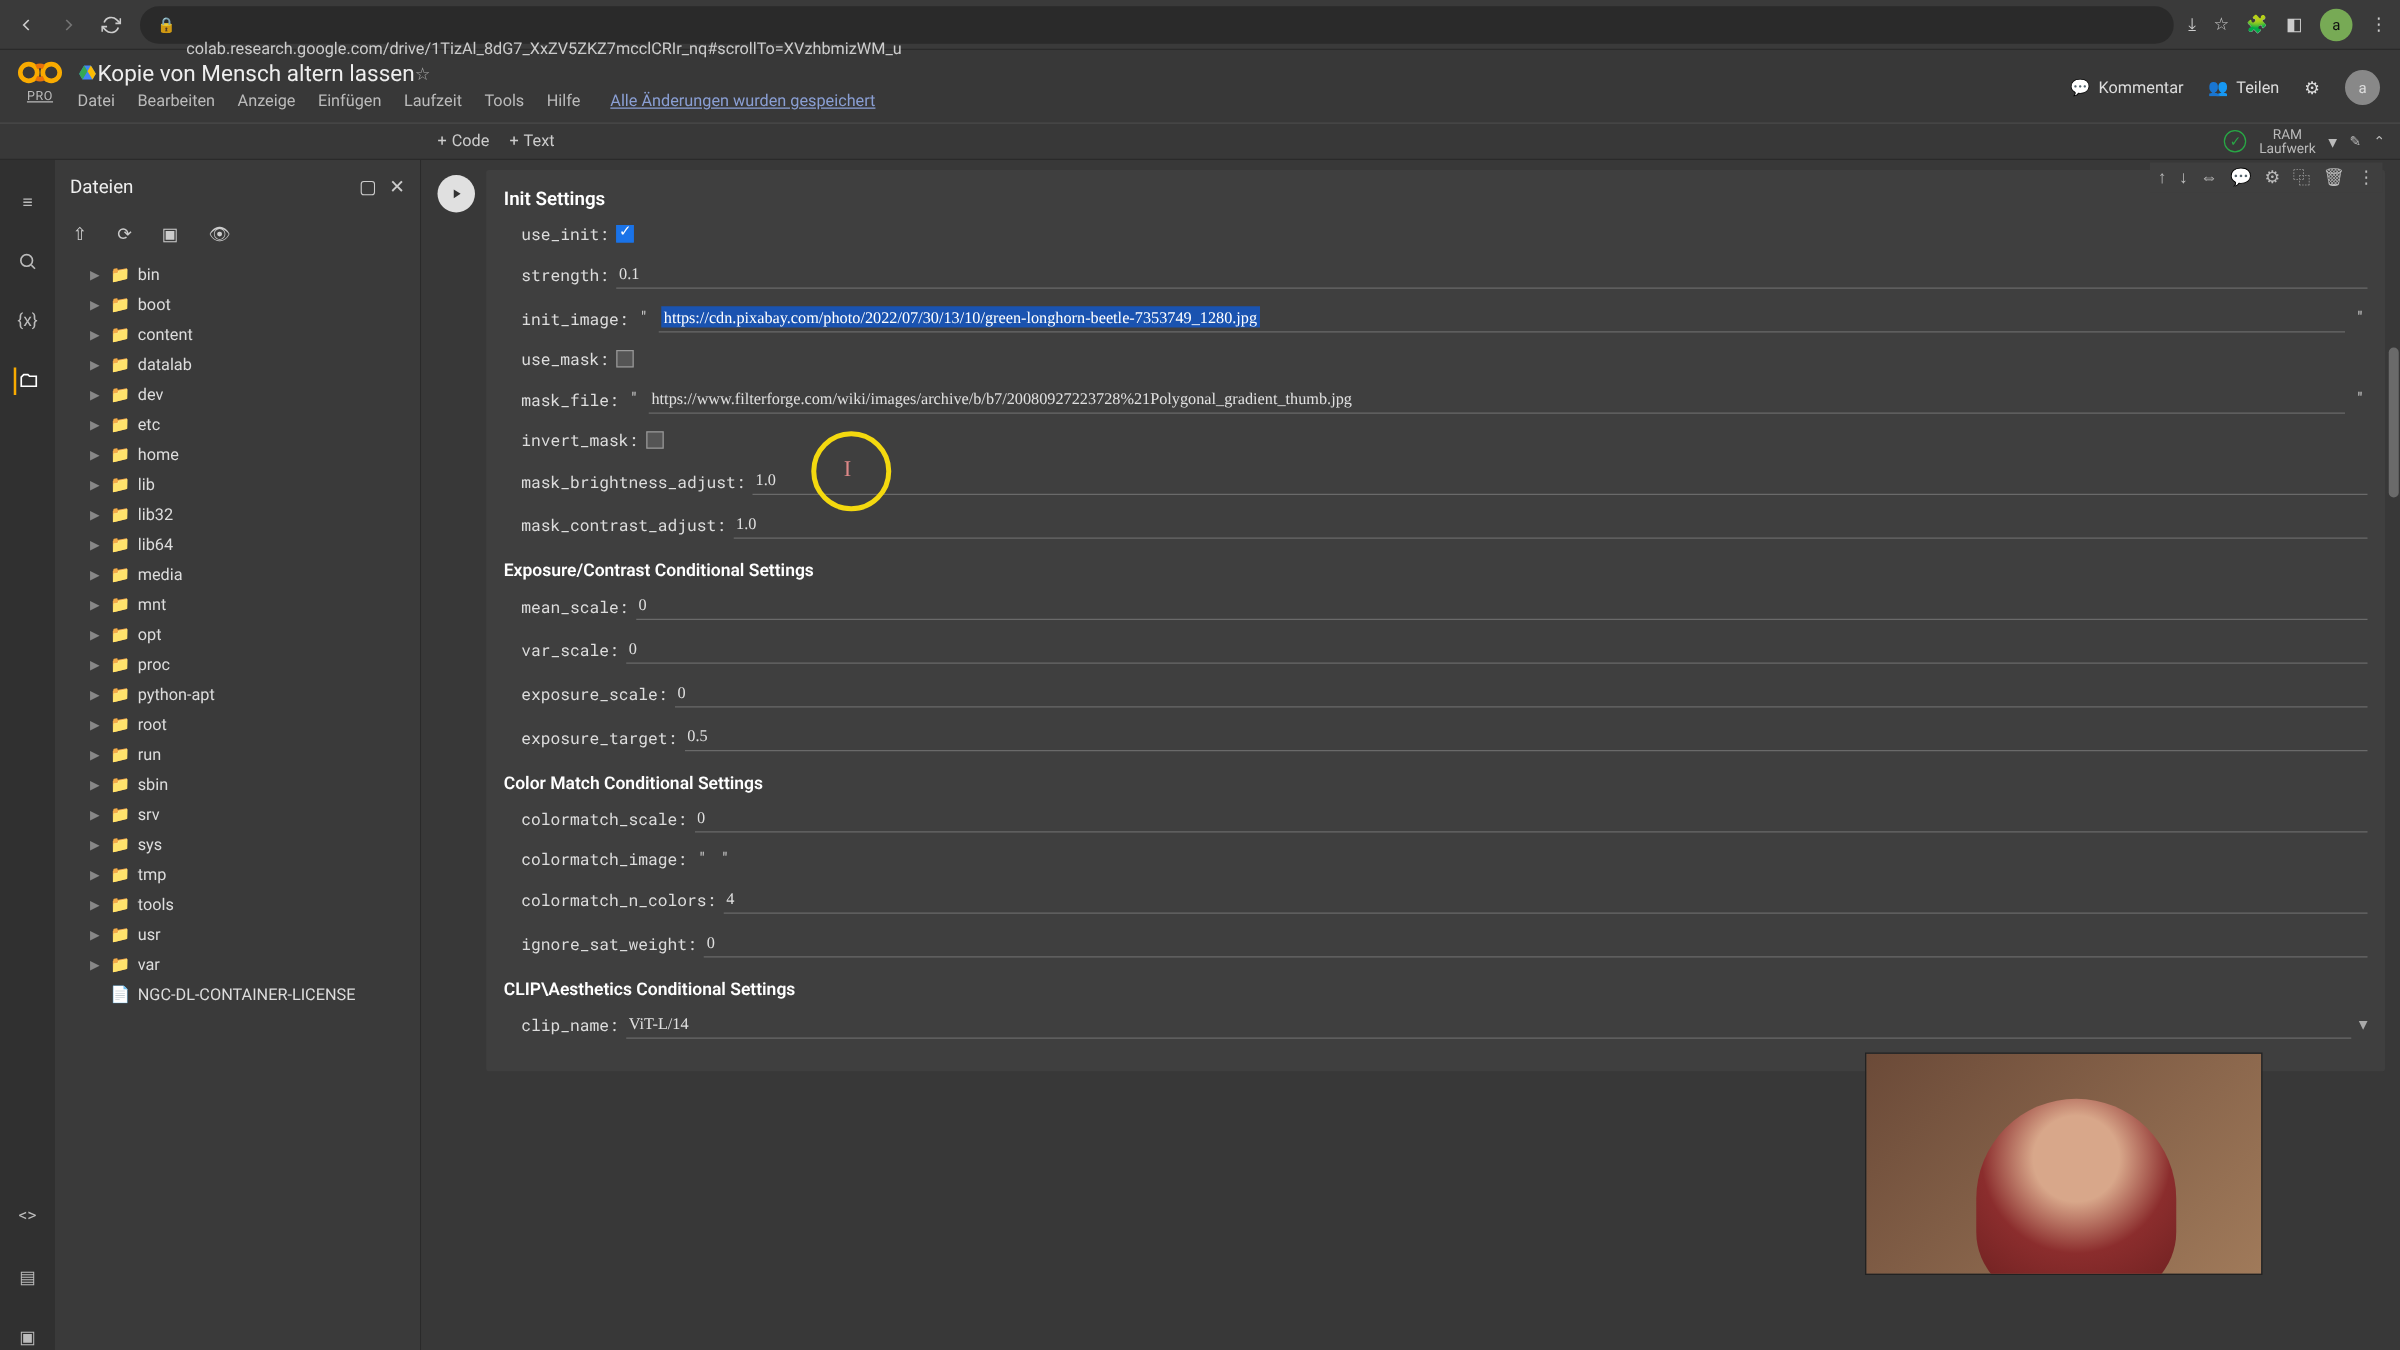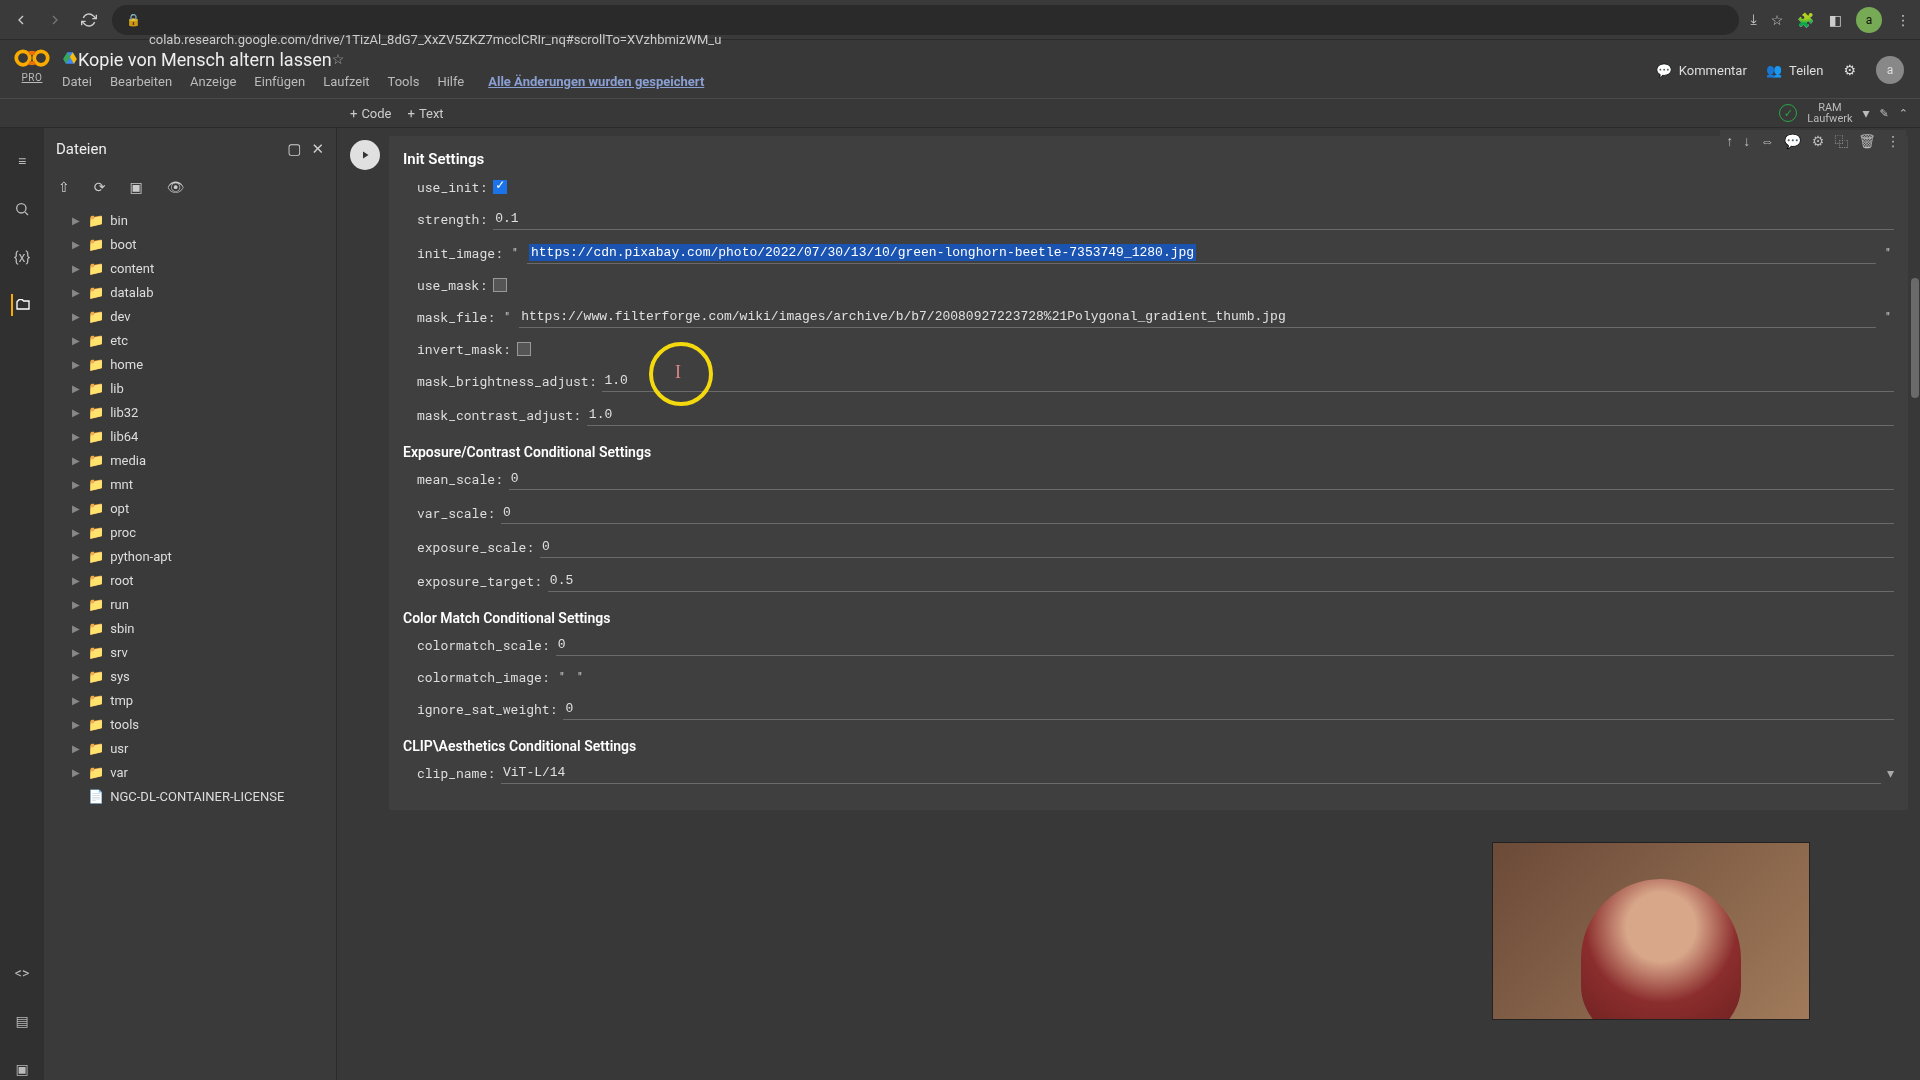--- a/index.html
+++ b/index.html
@@ -19,21 +19,21 @@
 .colab-header { height: 58px; background: #383838; display: flex; align-items: flex-start; padding: 6px 16px 0 14px; }
 .logo-block { display: flex; flex-direction: column; align-items: center; margin-right: 12px; }
 .logo-svg { width: 36px; height: 24px; }
 .pro-tag { font-size: 10px; color: #bbb; letter-spacing: .5px; margin-top: 2px; text-decoration: underline; }
 .title-block { flex: 1; }
 .title-row { display: flex; align-items: center; gap: 0; height: 26px; }
 .title-row .drive-icon { width: 16px; height: 16px; }
 .doc-title { font-size: 18px; color: #eee; }
 .star { color: #aaa; font-size: 14px; }
 .menu-row { display: flex; align-items: flex-start; gap: 18px; font-size: 13px; color: #bbb; height: 24px; margin-top: 2px; }
-.menu-row .saved { color: #8a9fd4; text-decoration: underline; margin-left: 6px; font-weight: bold; }
+.menu-row .saved { color: #8a9fd4; text-decoration: underline; margin-left: 6px; }
 .header-actions { display: flex; align-items: center; gap: 20px; color: #ddd; margin-top: 10px; }
 .header-actions .act { display: flex; align-items: center; gap: 6px; font-size: 13px; }
 .avatar-circle { width: 28px; height: 28px; border-radius: 50%; background: #888; display: flex; align-items: center; justify-content: center; font-size: 12px; }
 
 
 .toolbar-strip { height: 30px; background: #383838; border-top: 1px solid #4a4a4a; border-bottom: 1px solid #2a2a2a; display: flex; align-items: center; padding-left: 350px; gap: 16px; font-size: 13px; color: #ccc; }
 .toolbar-strip .pill { display: flex; align-items: center; gap: 4px; }
 .toolbar-right { margin-left: auto; display: flex; align-items: center; gap: 10px; padding-right: 12px; font-size: 11px; color: #bbb; }
 .check-badge { width: 18px; height: 18px; border-radius: 50%; border: 1.5px solid #28a745; color: #28a745; display: flex; align-items: center; justify-content: center; font-size: 11px; }
 
@@ -61,21 +61,21 @@
 .play-btn { width: 30px; height: 30px; border-radius: 50%; background: #e0e0e0; display: flex; align-items: center; justify-content: center; color: #333; }
 .cell-body { flex: 1; background: #3f3f3f; border-radius: 2px; padding: 10px 14px 14px 14px; position: relative; }
 .cell-toolbar { position: absolute; top: -6px; right: 2px; display: flex; gap: 10px; background: #3f3f3f; padding: 3px 6px; color: #bbb; }
 .cell-toolbar span { font-size: 14px; }
 
 h4.sec { font-size: 15px; color: #fff; font-weight: 600; margin: 4px 0 10px 0; }
 h4.sub { font-size: 14px; color: #fff; font-weight: 600; margin: 18px 0 8px 0; }
 
 .form-row { display: flex; align-items: center; margin: 8px 0 12px 14px; gap: 6px; }
 .form-label { font-family: "Roboto Mono", monospace; font-size: 13px; color: #ddd; white-space: nowrap; }
-.form-input { flex: 1; background: transparent; border: none; border-bottom: 1px solid #6a6a6a; color: #e0e0e0; font-size: 13px; padding: 3px 2px; outline: none; font-family: Liberation Mono, monospace; }
+.form-input { flex: 1; background: transparent; border: none; border-bottom: 1px solid #6a6a6a; color: #e0e0e0; font-size: 13px; padding: 3px 2px; outline: none; font-family: Liberation Serif, serif; }
 .quote { color: #ccc; font-size: 13px; padding: 0 4px; }
 .cb { width: 14px; height: 14px; appearance: none; border: 1px solid #999; background: #555; }
 .cb:checked { background: #1a73e8; position: relative; border-color: #1a73e8; }
 .cb:checked::after { content: "✓"; position: absolute; top: -3px; left: 1px; font-size: 12px; color: #fff; }
 .sel { background: #1a53b0; color: #fff; padding: 1px 2px; }
 .hl-ring { position: absolute; width: 64px; height: 64px; border: 4px solid #F4D90F; border-radius: 50%; pointer-events: none; }
 .cursor-i { position: absolute; font-family: serif; color: #d88; font-size: 18px; }
 
 .webcam { position: absolute; right: 110px; bottom: 60px; width: 318px; height: 178px; background: linear-gradient(135deg, #6b4a38, #a07a5a); border: 1px solid #222; overflow: hidden; }
 .webcam::before { content: ""; position: absolute; left: 88px; top: 36px; width: 160px; height: 160px; background: radial-gradient(circle at 50% 30%, #d8a78a 25%, #8b2d2d 55%, #6a1f1f 100%); border-radius: 60% 60% 40% 40%; }
@@ -443,20 +443,24 @@
         <div class="form-row">
             <span class="form-label">colormatch_scale:</span>
             <input class="form-input" value="0" style="">
           </div>
         <div class="form-row">
           <span class="form-label">colormatch_image:</span>
           <span class="quote">"</span>
           <span class="quote">"</span>
         </div>
         <div class="form-row">
+            <span class="form-label">colormatch_n_colors:</span>
+            <input class="form-input" value="4" style="">
+          </div>
+        <div class="form-row">
             <span class="form-label">ignore_sat_weight:</span>
             <input class="form-input" value="0" style="">
           </div>
 
         <h4 class="sub">CLIP\Aesthetics Conditional Settings</h4>
 
         <div class="form-row">
             <span class="form-label">clip_name:</span>
             <input class="form-input" value="ViT-L/14" style="">
             <span style="margin-left:auto;color:#aaa">▾</span>

